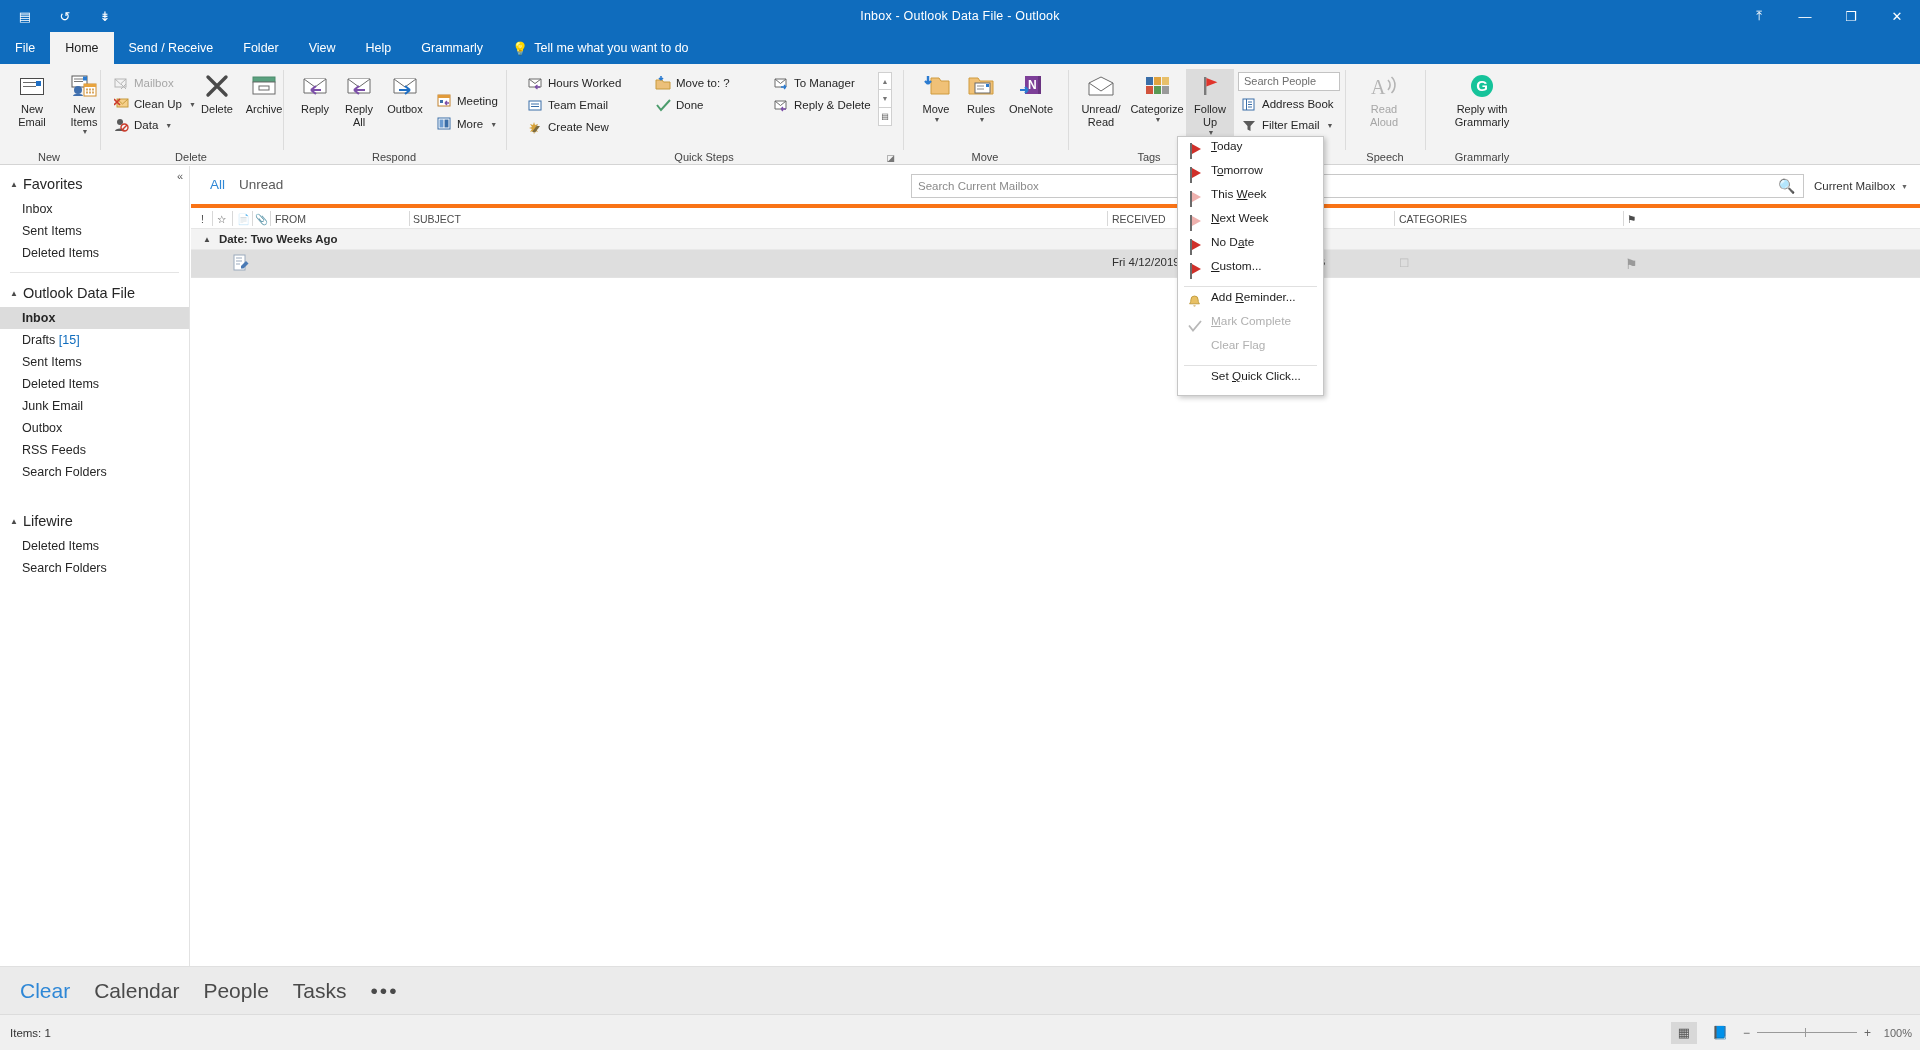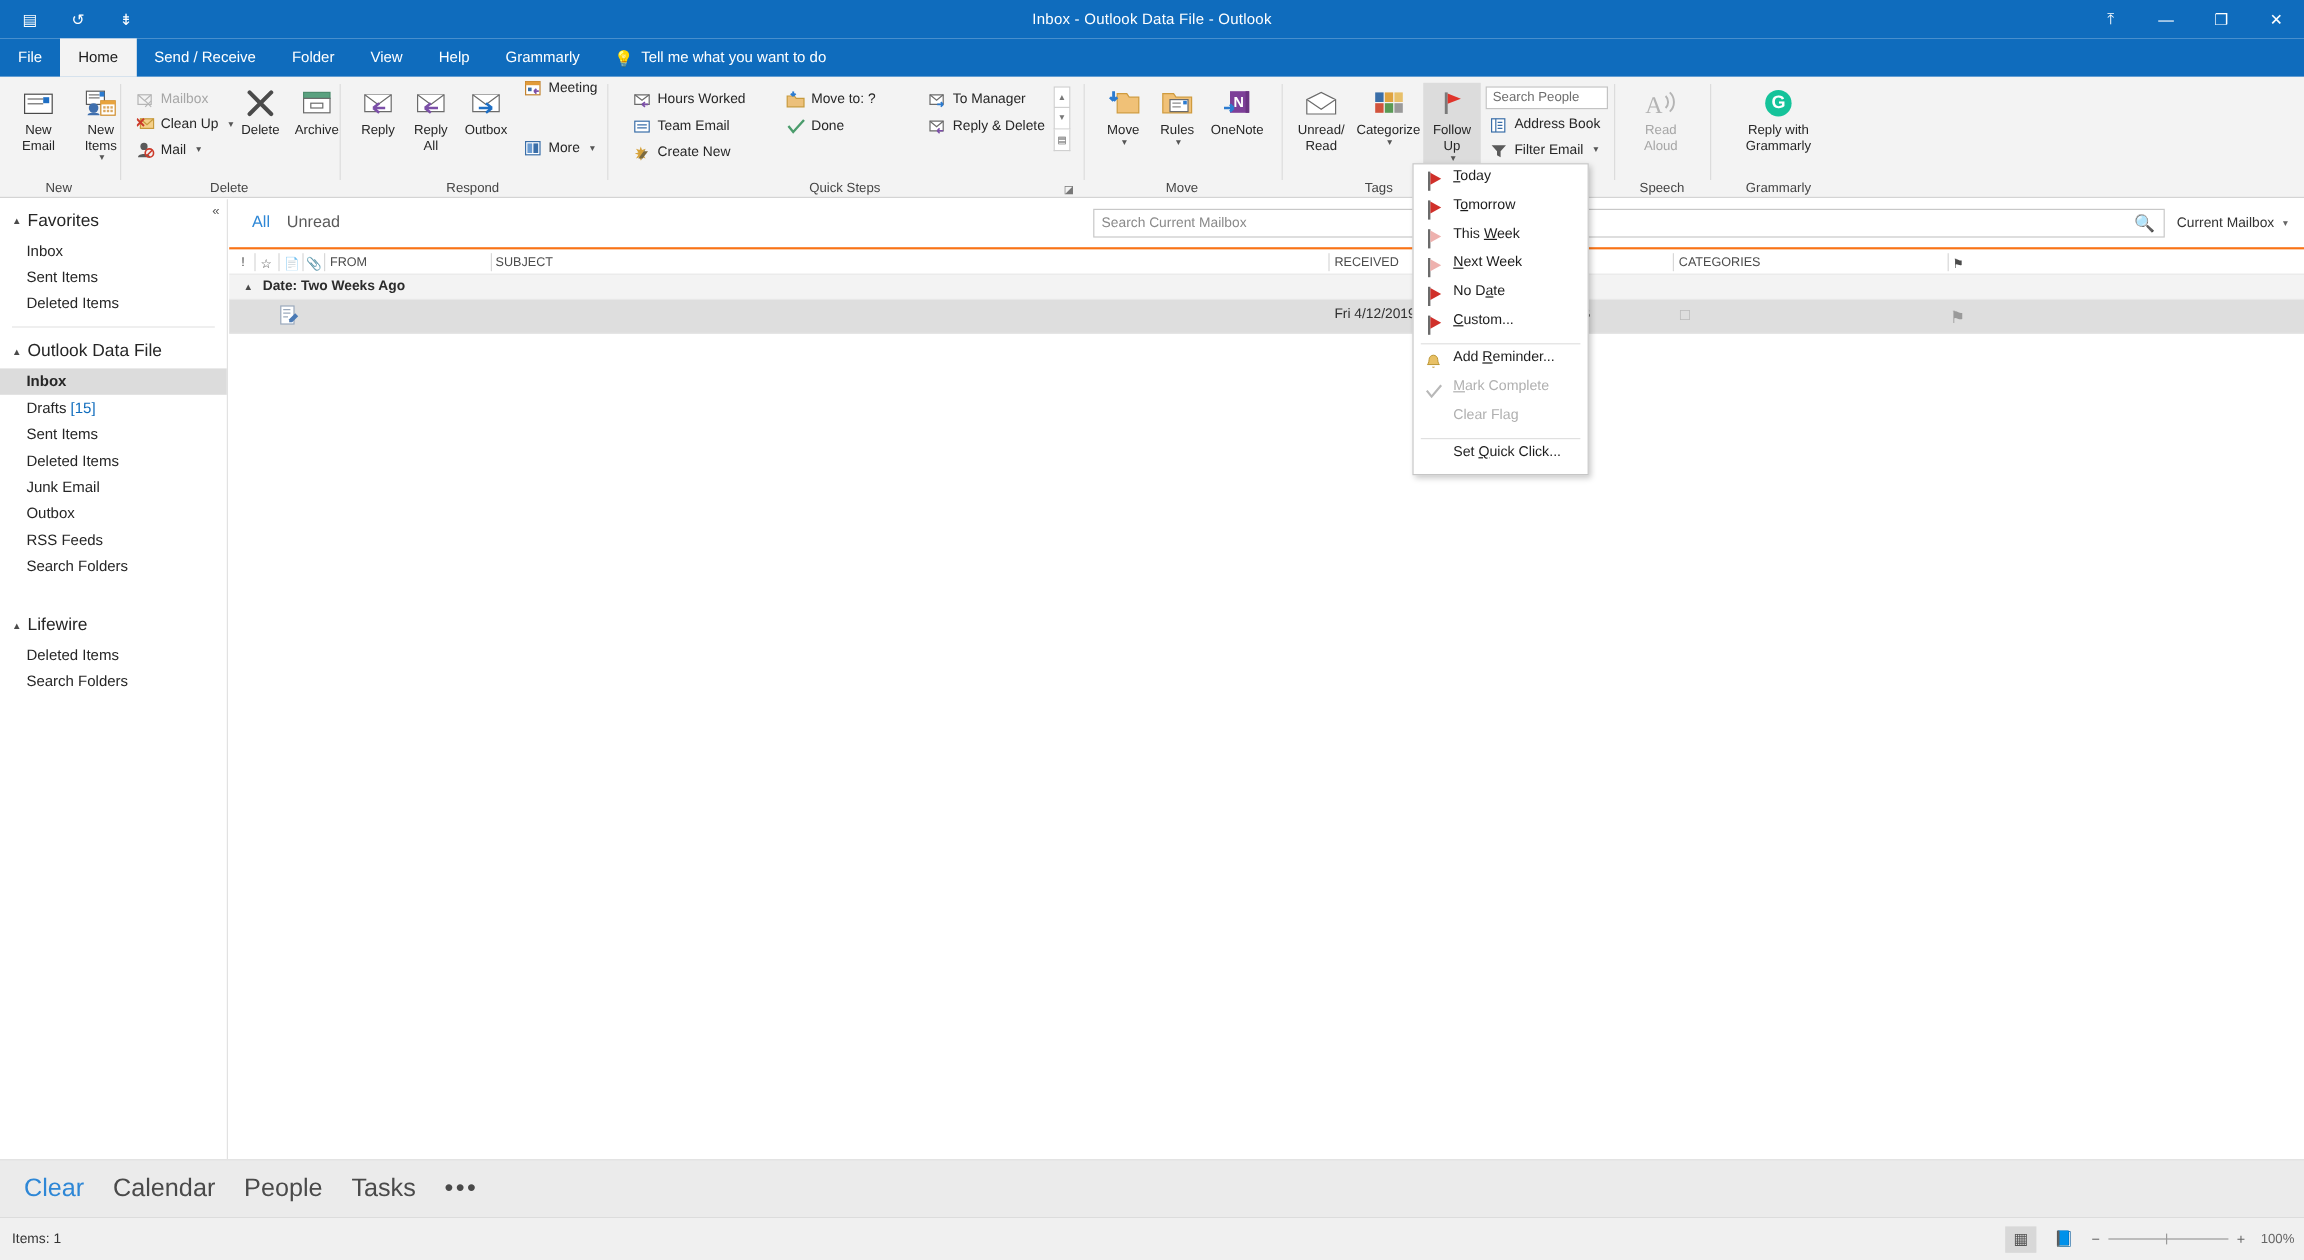--- a/index.html
+++ b/index.html
@@ -111,21 +111,21 @@
   }
   .side-item.selected { background: #dcdcdc; font-weight: bold; }
   .side-item .cnt { color: #0f6cbd; }
   .side-div { height: 1px; background: #e4e4e4; margin: 8px 10px 6px 10px; }
   .collapse-btn {
     position: absolute; right: 6px; top: 4px; font-size: 11px; color: #555; cursor: default;
   }
 
   .content { position: absolute; left: 191px; top: 166px; right: 0; bottom: 84px; background: #fff; }
 
-  .filterbar { height: 42px; position: relative; border-bottom: 2px solid #f97316; padding-left: 14px; }
+  .filterbar { height: 42px; position: relative; border-bottom: 4px solid #f97316; padding-left: 14px; }
   .fl-tab {
     position: absolute; top: 11px; font-size: 13.5px; cursor: default;
   }
   .fl-tab.active { color: #2e87d6; }
   .fl-tab.inactive { color: #5a5a5a; }
   .searchbox {
     position: absolute; right: 116px; left: 720px; top: 8px; height: 24px;
     border: 1px solid #c8c8c8; background: #fff; display: flex; align-items: center;
     padding: 0 6px; font-size: 11.5px; color: #8a8a8a;
   }
@@ -296,21 +296,21 @@
     </div>
     <div class="sm-btn" style="left:8px;top:51px;">
       <span class="sm-ic">
         <svg width="15" height="14" viewBox="0 0 15 14">
           <circle cx="6" cy="4" r="3" fill="#5a5a5a"></circle>
           <path d="M1 13c0-3.5 10-3.5 10 0z" fill="#5a5a5a"></path>
           <circle cx="10.5" cy="9.5" r="3.5" fill="none" stroke="#cc3b2b" stroke-width="1.4"></circle>
           <line x1="8" y1="12" x2="13" y2="7" stroke="#cc3b2b" stroke-width="1.4"></line>
         </svg>
       </span>
-      <span>Mail</span>
+      <span>Data</span>
       <span class="caret">▼</span>
     </div>
     <div class="big-btn" style="left:92px;width:46px;">
       <span class="ic">
         <svg width="26" height="26" viewBox="0 0 26 26">
           <path d="M4 4l18 18M22 4L4 22" stroke="#4a4a4a" stroke-width="3.4" stroke-linecap="round"></path>
         </svg>
       </span>
       <span class="lbl">Delete</span>
     </div>
@@ -352,21 +352,21 @@
     <div class="big-btn" style="left:96px;width:48px;">
       <span class="ic">
         <svg width="28" height="22" viewBox="0 0 28 22">
           <path d="M3 4h22v14H3z" fill="#fff" stroke="#6b6b6b"></path>
           <path d="M3 4l11 8 11-8" fill="#fff" stroke="#6b6b6b"></path>
           <path d="M8 15h11m0 0l-5-4m5 4l-5 4" stroke="#1f6fc4" stroke-width="2.2" fill="none"></path>
         </svg>
       </span>
       <span class="lbl">Outbox</span>
     </div>
-    <div class="sm-btn" style="left:148px;top:0;text-align:center;">
+    <div class="sm-btn" style="left:148px;top:27px;text-align:center;">
       <span class="sm-ic">
         <svg width="15" height="14" viewBox="0 0 15 14">
           <rect x="1" y="1" width="12" height="11" fill="#fff" stroke="#c2822e"></rect>
           <rect x="1" y="1" width="12" height="3" fill="#e19b3b"></rect>
           <rect x="3" y="6" width="3" height="3" fill="#3a6ea8"></rect>
           <path d="M12 9l-4 0m0 0l2-2m-2 2l2 2" stroke="#7c4fa8" stroke-width="1.4" fill="none"></path>
         </svg>
       </span>
       <span>Meeting</span>
     </div>

